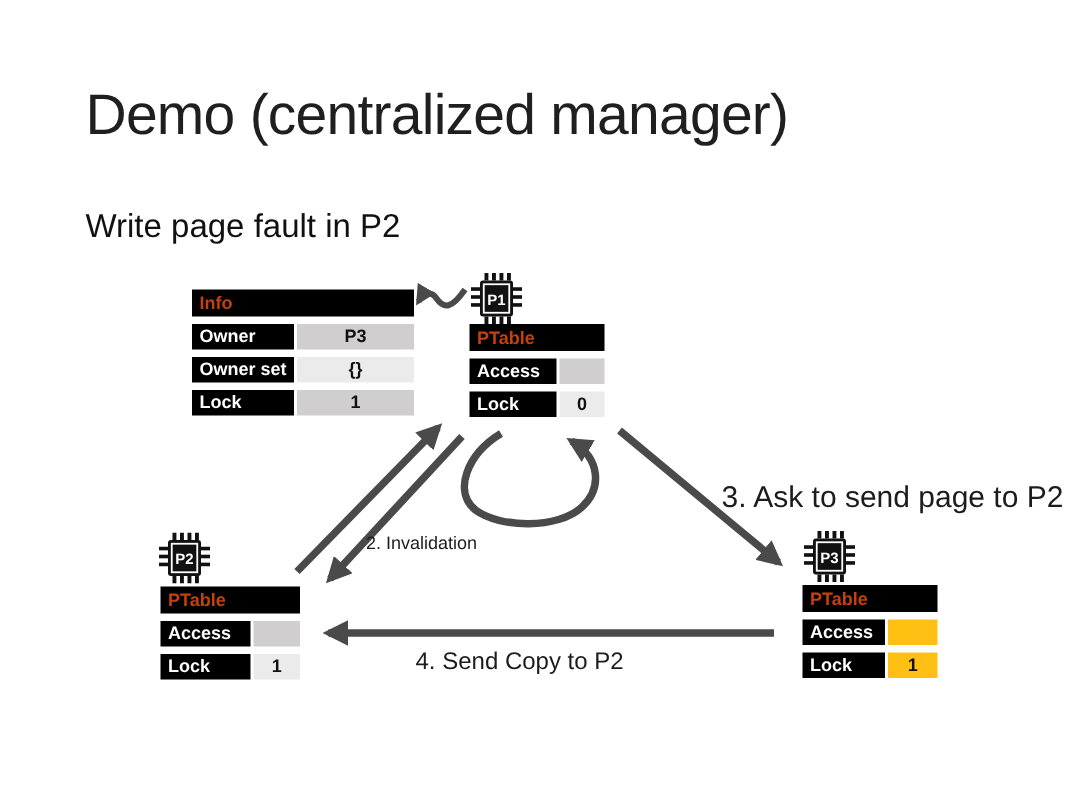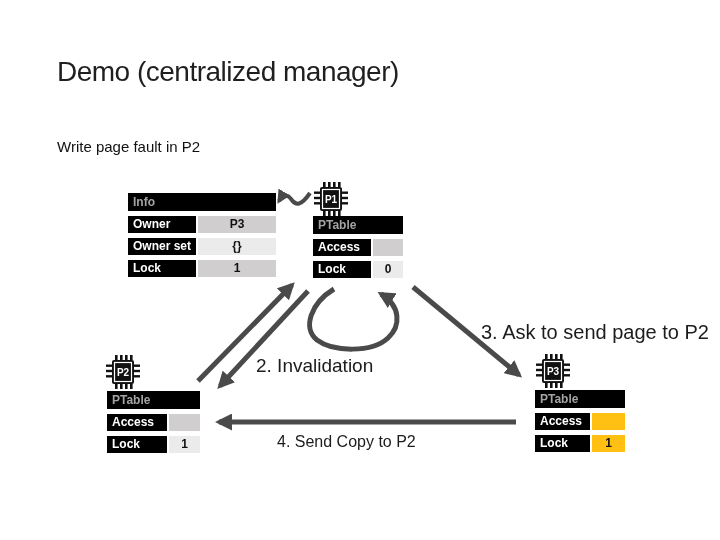--- a/index.html
+++ b/index.html
@@ -8,38 +8,38 @@
     background:#888;
   }
   #slide{
     position:relative;
     width:720px;height:540px;
     background:#ffffff;
     overflow:hidden;
   }
   .title{
     position:absolute;left:57px;top:56px;
-    font-size:28px;line-height:1.15;
+    font-size:38px;line-height:1.15;
     color:#1f1f1f;letter-spacing:-0.5px;
     white-space:nowrap;
   }
   .subtitle{
     position:absolute;left:57px;top:138px;
-    font-size:15px;color:#111;
+    font-size:22px;color:#111;
     white-space:nowrap;
   }
   .tbl{
     position:absolute;
     display:grid;
     column-gap:2px;row-gap:5px;
     font-size:12px;font-weight:bold;
   }
   .tbl .hdr{
     grid-column:1 / span 2;
-    background:#000;color:#a3a3a3;
+    background:#000;color:#c2410c;
     height:18px;line-height:18px;
     padding:0 5px;text-align:left;
     box-sizing:border-box;
   }
   .tbl .lbl{
     background:#000;color:#fff;
     height:17px;line-height:17px;
     padding:0 5px;box-sizing:border-box;
     white-space:nowrap;
   }
@@ -113,21 +113,21 @@
     <text x="20" y="21" text-anchor="middle" font-size="10" font-weight="bold" fill="#fff">P1</text>
   </svg>
   <div class="tbl" style="left:313px;top:216px;grid-template-columns:58px 30px;">
     <div class="hdr">PTable</div>
     <div class="lbl">Access</div>
     <div class="val b1"></div>
     <div class="lbl">Lock</div>
     <div class="val b2">0</div>
   </div>
 
-  <div class="note" style="left:256px;top:355px;font-size:19px;">2. Invalidation</div>
+  <div class="note" style="left:244px;top:355px;font-size:12px;">2. Invalidation</div>
   <div class="note" style="left:481px;top:321px;font-size:20px;">3. Ask to send page to P2</div>
   <div class="note" style="left:277px;top:433px;font-size:16px;">4. Send Copy to P2</div>
 
   <svg class="chip" style="left:103px;top:355px;" width="40" height="34" viewBox="0 0 40 34">
     <g fill="#111">
       <rect x="12" y="0" width="2.6" height="5"></rect>
         <rect x="17" y="0" width="2.6" height="5"></rect>
       <rect x="22" y="0" width="2.6" height="5"></rect>
         <rect x="27" y="0" width="2.6" height="5"></rect>
       <rect x="12" y="29" width="2.6" height="5"></rect>

